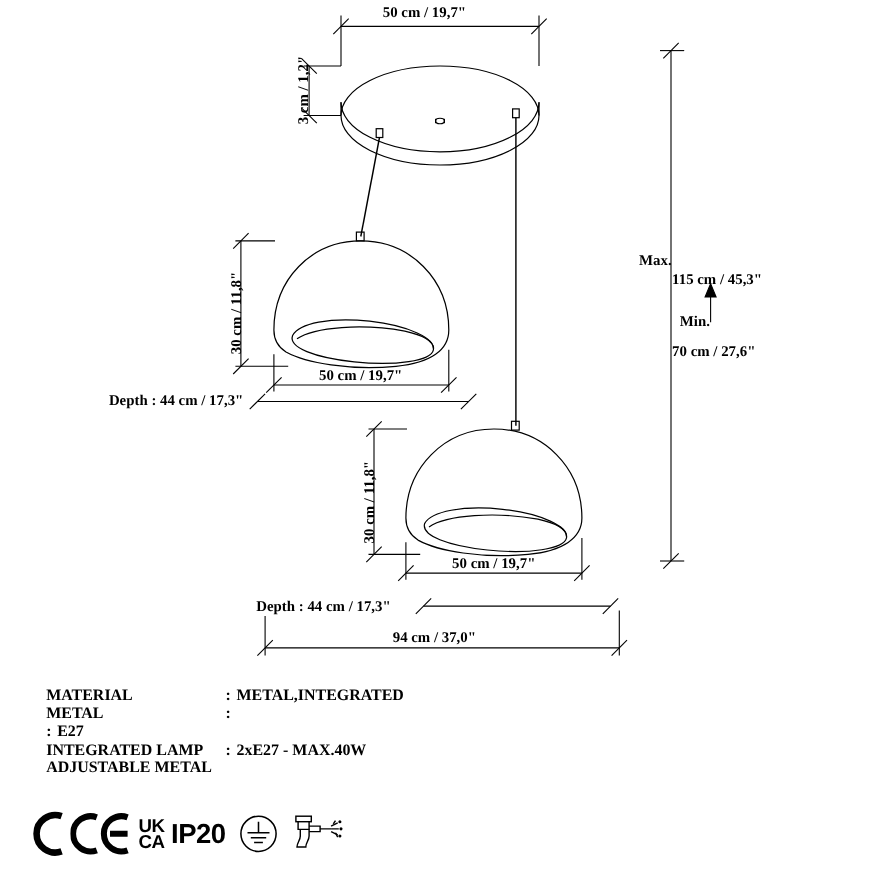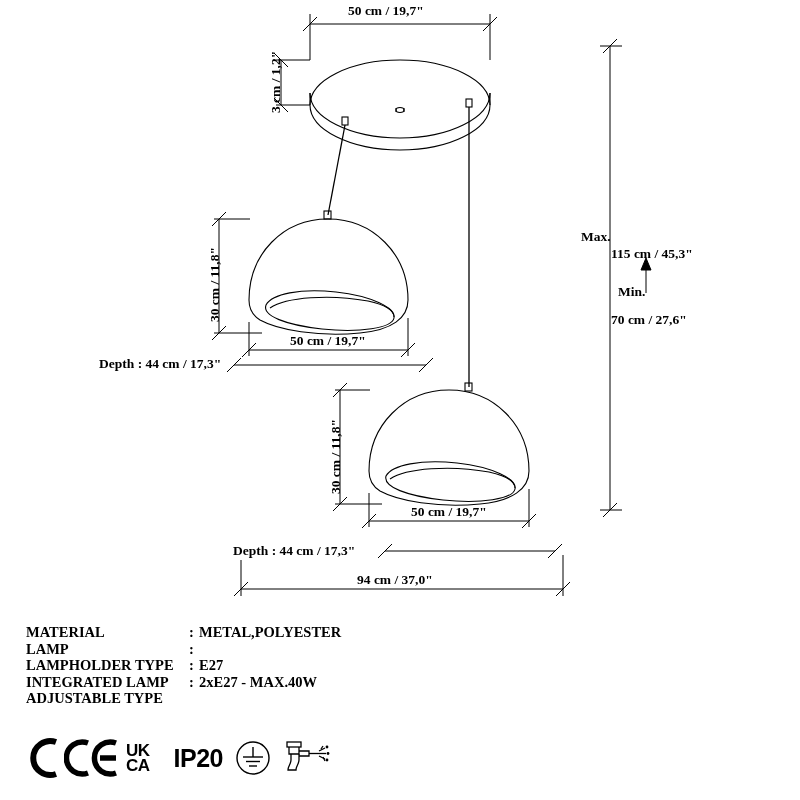--- a/index.html
+++ b/index.html
@@ -34,21 +34,21 @@
     font-weight: bold;
     white-space: nowrap;
     letter-spacing: 0px;
   }
   .dimtext.vert {
     transform-origin: left top;
     transform: rotate(-90deg);
   }
   .spec-table {
     position: absolute;
-    left: 26px;
+    left: 42px;
     top: 624px;
     font-family: "Liberation Serif", serif;
     font-size: 14.5px;
     font-weight: bold;
     line-height: 16.6px;
   }
   .spec-row {
     display: flex;
     white-space: nowrap;
   }
@@ -80,21 +80,21 @@
     line-height: 15px;
     margin-left: 6px;
     margin-right: 4px;
     letter-spacing: -0.5px;
   }
   .ip20 {
     font-family: "Liberation Sans", sans-serif;
     font-weight: bold;
     font-size: 25px;
     letter-spacing: -0.5px;
-    margin-left: 20px;
+    margin-left: 2px;
     margin-right: 10px;
   }
 </style>
 </head>
 <body>
 
 <div id="sheet">
 
   <svg class="drawing" viewBox="0 0 800 800">
     <g stroke="#000000" fill="none" stroke-width="1.1">
@@ -244,38 +244,37 @@
 
   <div class="dimtext" style="left:581px; top:229px;">Max.</div>
   <div class="dimtext" style="left:611px; top:246px;">115 cm / 45,3"</div>
   <div class="dimtext" style="left:618px; top:284px;">Min.</div>
   <div class="dimtext" style="left:611px; top:312px;">70 cm / 27,6"</div>
 
   <div class="spec-table">
     <div class="spec-row">
       <span class="spec-label">MATERIAL</span>
       <span class="spec-colon">:</span>
-      <span class="spec-value">METAL,POLYESTER</span>
-    </div>
-    <div class="spec-row">
-      <span class="spec-label">LAMP</span>
+      <span class="spec-value">METAL,INTEGRATED</span>
+    </div>
+    <div class="spec-row">
+      <span class="spec-label">METAL</span>
       <span class="spec-colon">:</span>
     </div>
     <div class="spec-row">
-      <span class="spec-label">LAMPHOLDER TYPE</span>
       <span class="spec-colon">:</span>
       <span class="spec-value">E27</span>
     </div>
     <div class="spec-row">
       <span class="spec-label">INTEGRATED LAMP</span>
       <span class="spec-colon">:</span>
       <span class="spec-value">2xE27 - MAX.40W</span>
     </div>
     <div class="spec-row">
-      <span class="spec-label">ADJUSTABLE TYPE</span>
+      <span class="spec-label">ADJUSTABLE METAL</span>
       <span class="spec-colon"></span>
       <span class="spec-value"></span>
     </div>
   </div>
 
   <div class="icon-row">
 
     <svg width="30" height="42" viewBox="0 0 30 42">
       <path d="M26 5 A17 17 0 1 0 26 37" stroke="#000" stroke-width="6" fill="none"></path>
     </svg>

